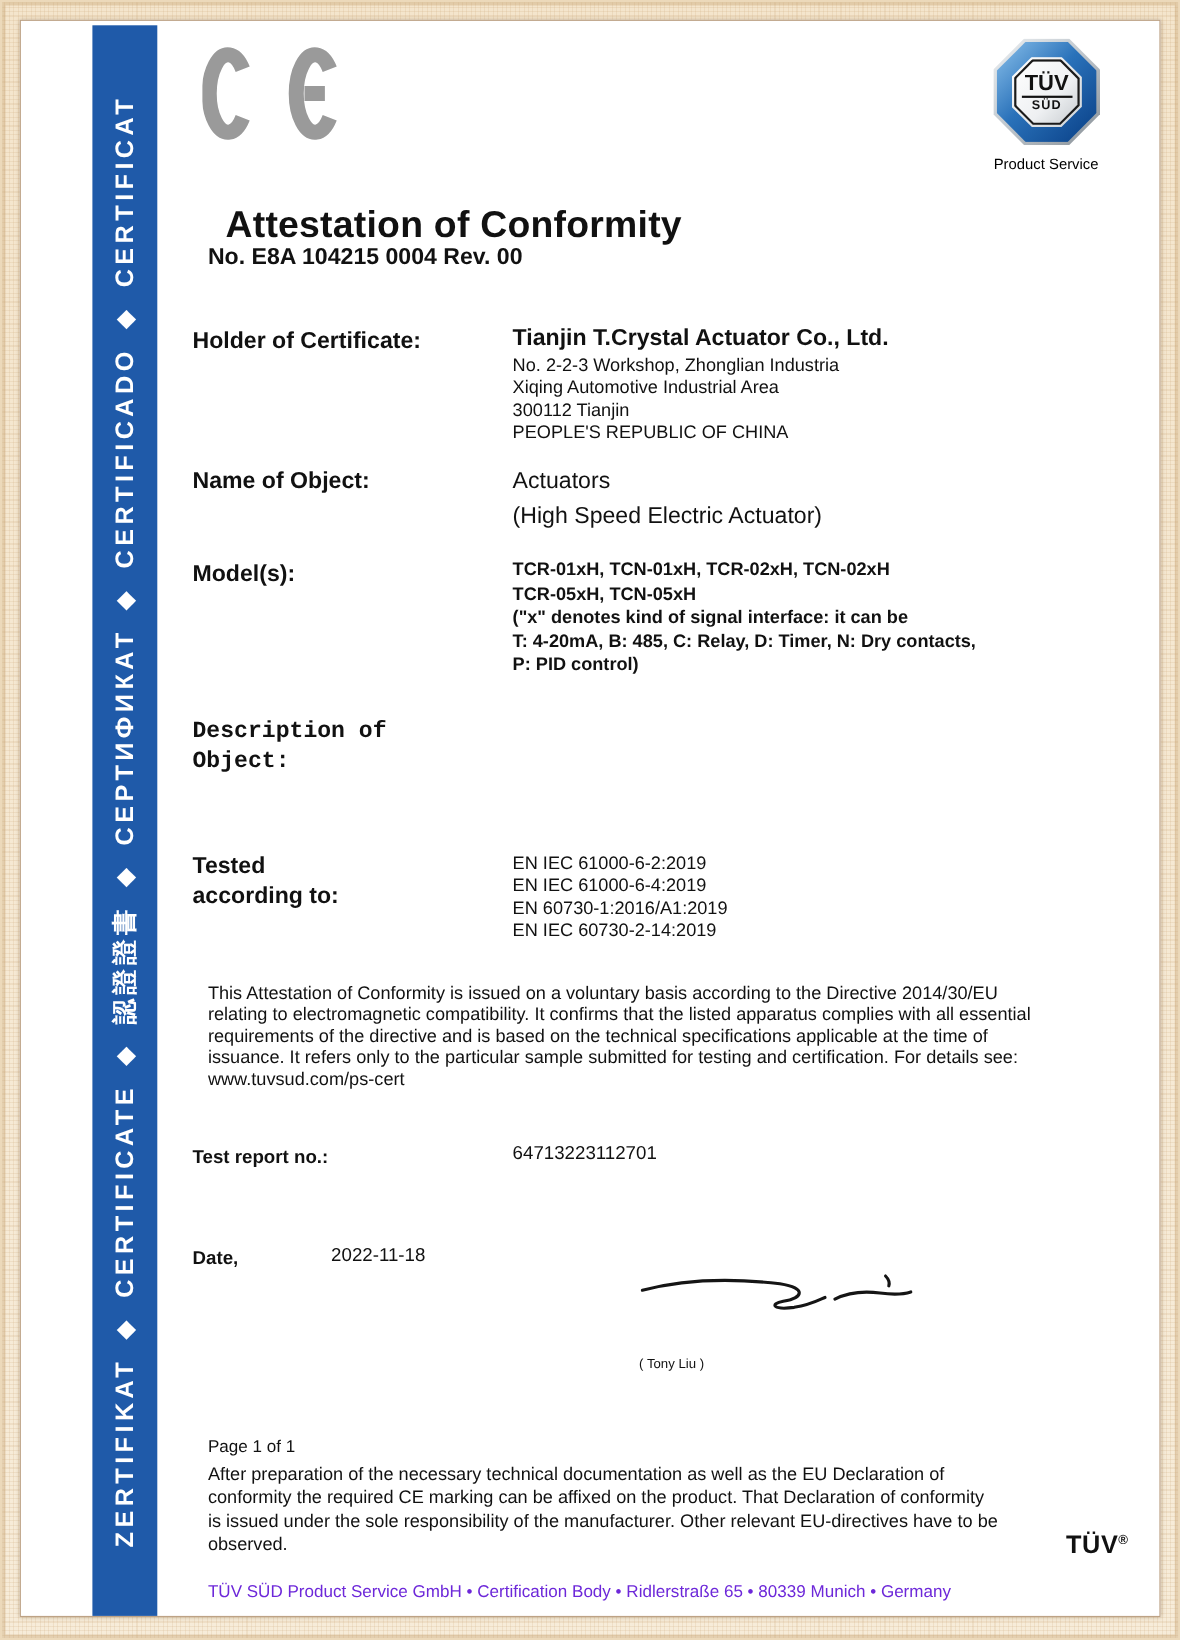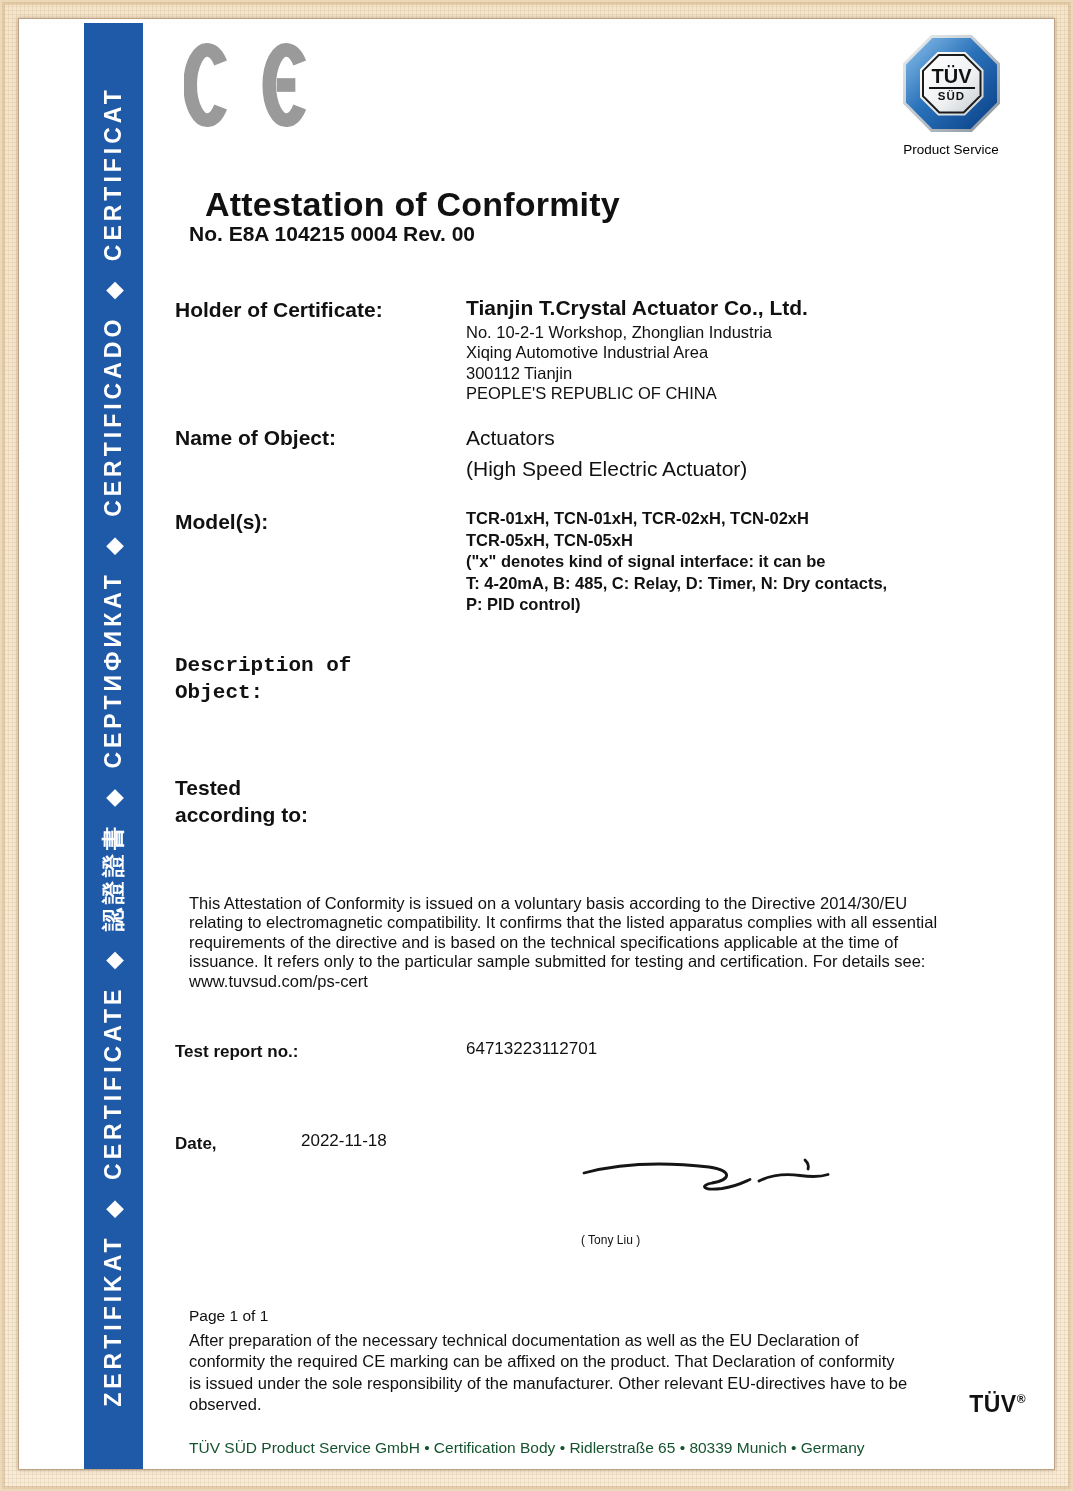--- a/index.html
+++ b/index.html
@@ -54,21 +54,21 @@
   .v-bighead{font-size:21px;font-weight:normal;line-height:31px;}
   .v-bold{font-size:16.5px;font-weight:bold;line-height:21.5px;}
   .v-reg{font-size:16.5px;line-height:20.3px;}
   .para{position:absolute;left:170px;width:812px;font-size:16.5px;line-height:19.4px;white-space:pre-line;}
   .sig{position:absolute;left:560px;top:1133px;}
   .sig-name{position:absolute;left:562px;top:1214px;font-size:12px;}
   .page-no{position:absolute;left:170px;top:1288px;font-size:15.5px;}
   .note{position:absolute;left:170px;top:1311px;width:790px;font-size:16.5px;line-height:21.4px;white-space:pre-line;}
   .tuv-mark{position:absolute;right:28px;top:1372px;font-size:23px;font-weight:bold;letter-spacing:.5px;}
   .tuv-mark sup{font-size:12px;font-weight:bold;}
-  .company{position:absolute;left:170px;top:1420px;font-size:15.5px;color:#14532d;}
+  .company{position:absolute;left:170px;top:1420px;font-size:15.5px;color:#6d28d9;}
 </style>
 </head>
 <body>
 
 <div class="canvas">
   <div class="page">
 
     <div class="side-bar" style="background:#1f5aa9;">
       <span class="side-text">ZERTIFIKAT ◆ CERTIFICATE ◆ 認證證書 ◆ СЕРТИФИКАТ ◆ CERTIFICADO ◆ CERTIFICAT</span>
     </div>
@@ -93,41 +93,45 @@
         </div>
       </div>
     </div>
     <div class="tuv-caption">Product Service</div>
 
     <h1 class="title">Attestation of Conformity</h1>
     <div class="certno">No. E8A 104215 0004 Rev. 00</div>
 
     <div class="flabel" style="top:277px;">Holder of Certificate:</div>
     <div class="fvalue v-head" style="top:277px;">Tianjin T.Crystal Actuator Co., Ltd.</div>
-    <div class="fvalue v-reg" style="top:303px;">No. 10-2-1 Workshop, Zhonglian Industria
+    <div class="fvalue v-reg" style="top:303px;">No. 2-2-3 Workshop, Zhonglian Industria
 Xiqing Automotive Industrial Area
 300112 Tianjin
 PEOPLE'S REPUBLIC OF CHINA</div>
 
     <div class="flabel" style="top:405px;">Name of Object:</div>
     <div class="fvalue v-bighead" style="top:403px;">Actuators
 (High Speed Electric Actuator)</div>
 
     <div class="flabel" style="top:489px;">Model(s):</div>
     <div class="fvalue v-bold" style="top:489px;">TCR-01xH, TCN-01xH, TCR-02xH, TCN-02xH
 TCR-05xH, TCN-05xH
 ("x" denotes kind of signal interface: it can be
 T: 4-20mA, B: 485, C: Relay, D: Timer, N: Dry contacts,
 P: PID control)</div>
 
     <div class="flabel" style="top:633px;font-family:Liberation Mono, monospace;">Description of
 Object:</div>
 
     <div class="flabel" style="top:755px;">Tested
 according to:</div>
+    <div class="fvalue v-reg" style="top:756px;">EN IEC 61000-6-2:2019
+EN IEC 61000-6-4:2019
+EN 60730-1:2016/A1:2019
+EN IEC 60730-2-14:2019</div>
 
     <div class="para" style="top:875px;">This Attestation of Conformity is issued on a voluntary basis according to the Directive 2014/30/EU
 relating to electromagnetic compatibility. It confirms that the listed apparatus complies with all essential
 requirements of the directive and is based on the technical specifications applicable at the time of
 issuance. It refers only to the particular sample submitted for testing and certification. For details see:
 www.tuvsud.com/ps-cert</div>
 
     <div class="flabel" style="top:1019px;font-size:17px;">Test report no.:</div>
     <div class="fvalue v-reg" style="top:1020px;font-size:17px;">64713223112701</div>
 

